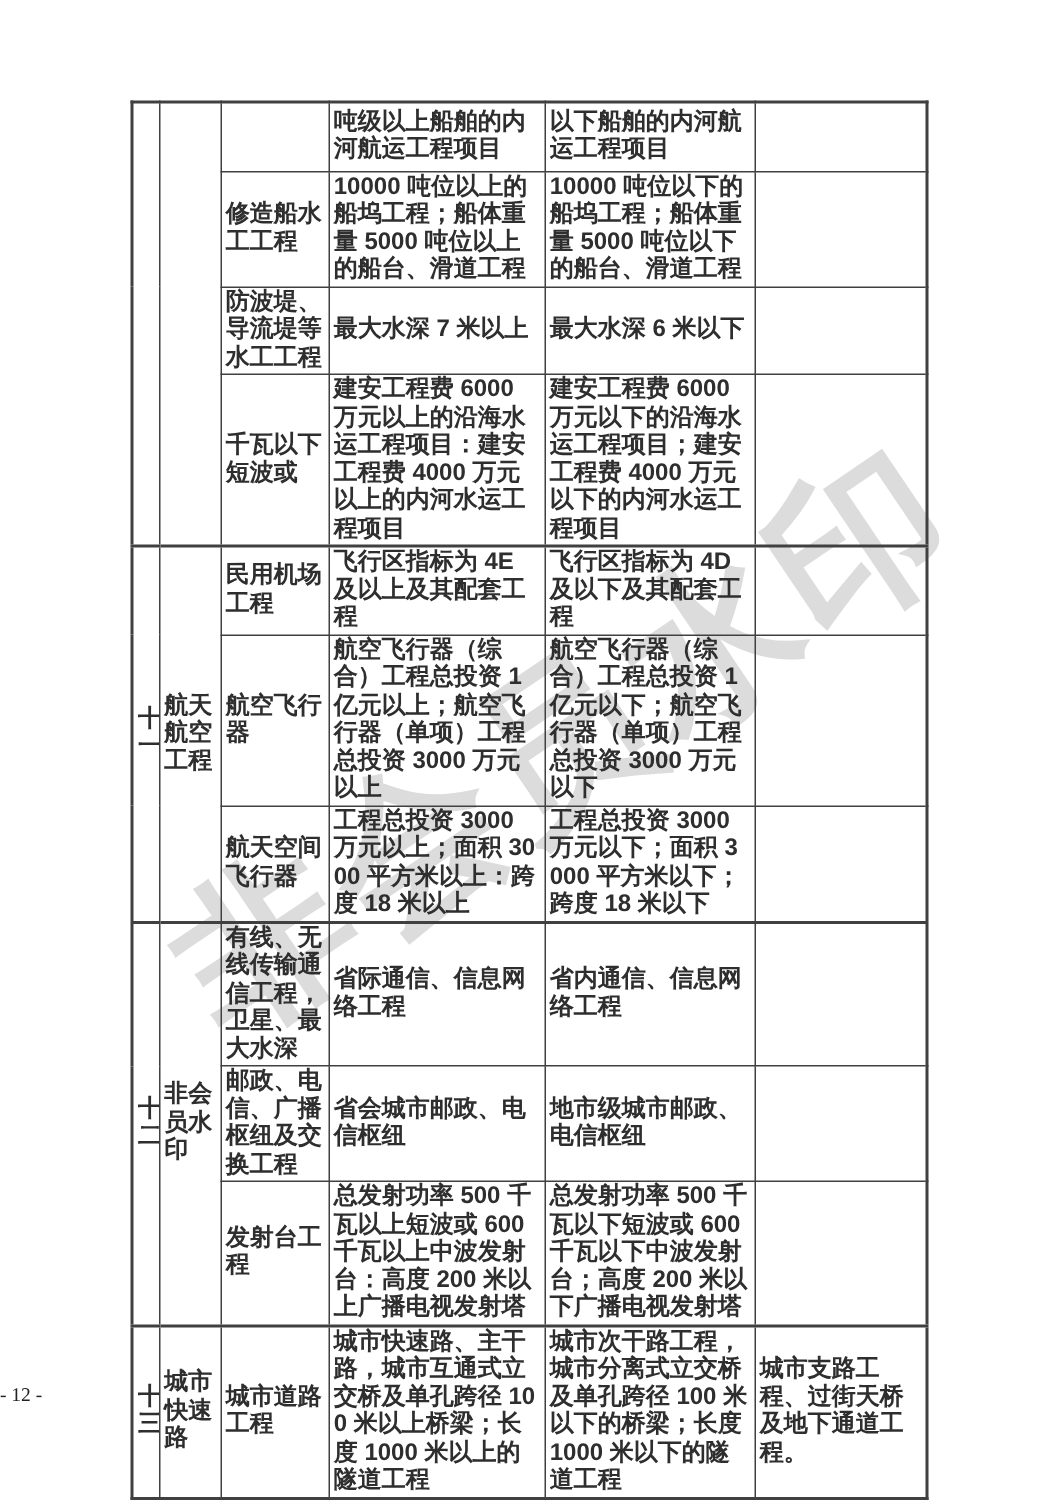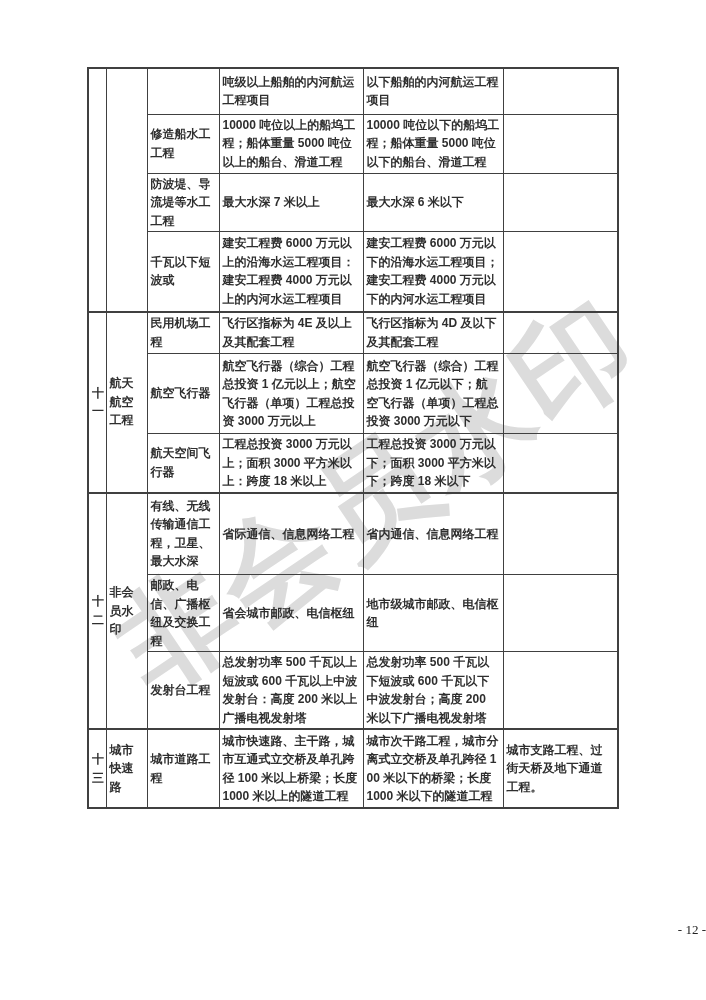--- a/index.html
+++ b/index.html
@@ -33,43 +33,42 @@
     top: 67px;
     z-index: 1;
     width: 530px;
     border-collapse: collapse;
     table-layout: fixed;
     background: transparent;
   }
   table.grade-table td {
     border: 1px solid #404040;
     padding: 1px 3px;
-    font-size: 12px;
+    font-size: 16px;
     line-height: 18.5px;
     font-weight: bold;
     color: #2e2e2e;
     vertical-align: middle;
     text-align: left;
     word-break: break-all;
     overflow: hidden;
   }
   table.grade-table { border: 2px solid #404040; }
   td.c-no { text-align: center; padding: 1px 2px; }
   tr.section-start td { border-top: 2px solid #404040; margin-left: 12px; }
   .page-number {
     position: absolute;
     left: 0;
     right: 0;
     top: 922px;
-    text-align: right;
+    text-align: left;
     font-family: "Liberation Serif", serif;
     font-size: 13px;
     color: #222222;
     z-index: 1;
-    padding-left: 12px;
   }
 </style>
 </head>
 <body>
 
 <div class="page">
 
   <div class="watermark">非会员水印</div>
 
   <table class="grade-table">

